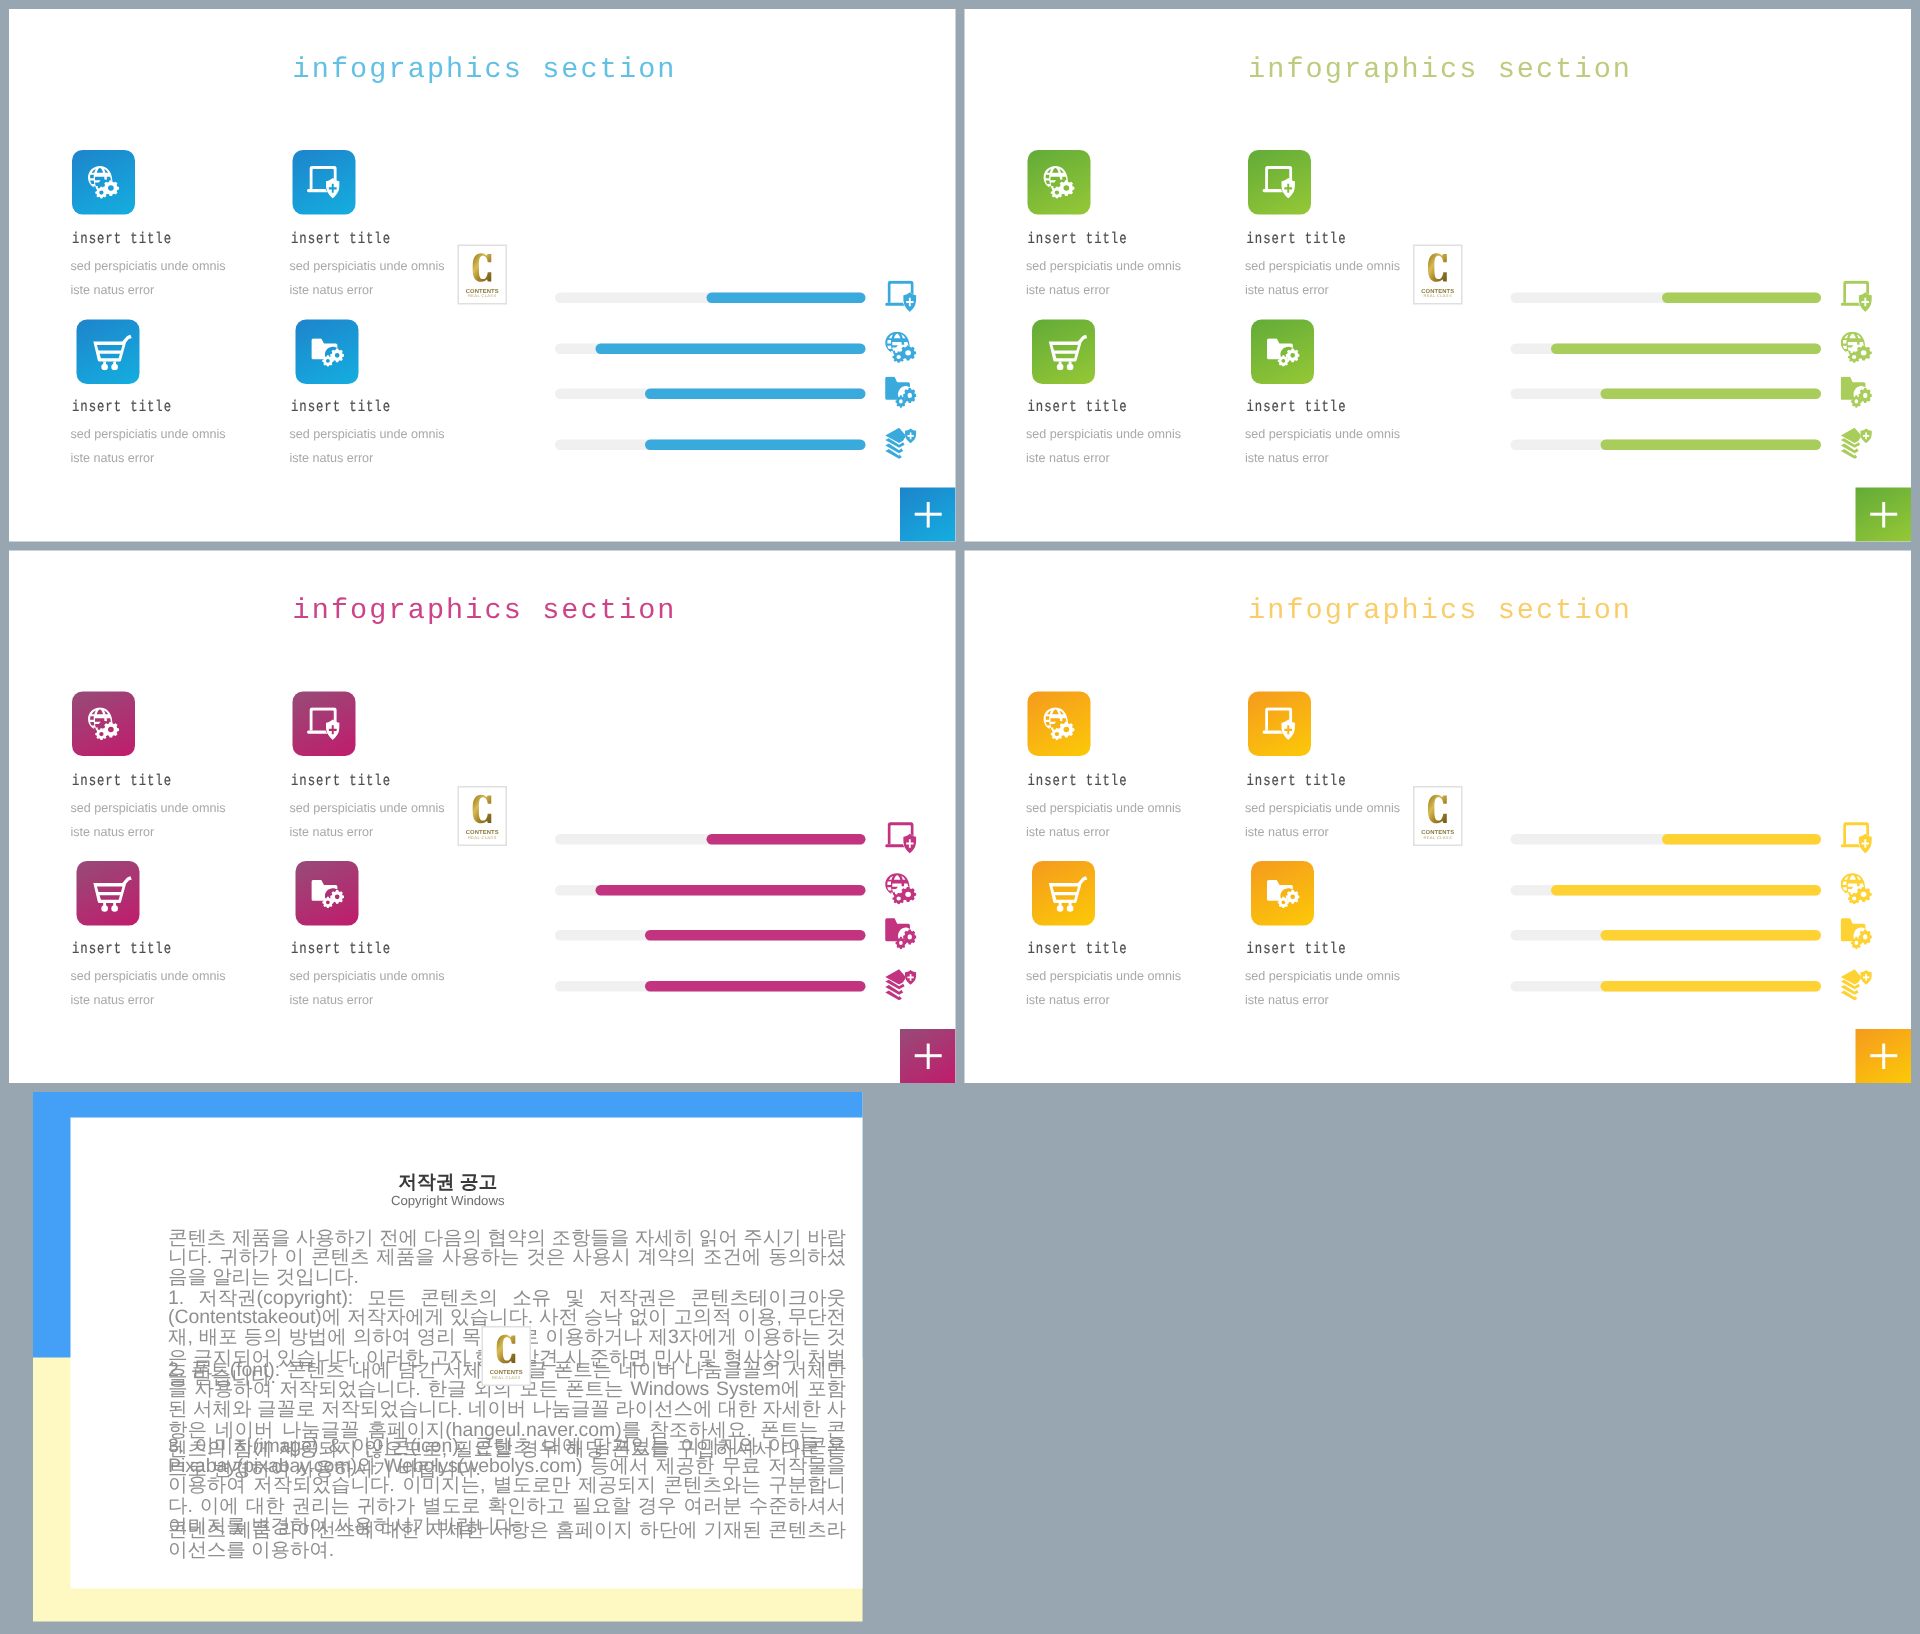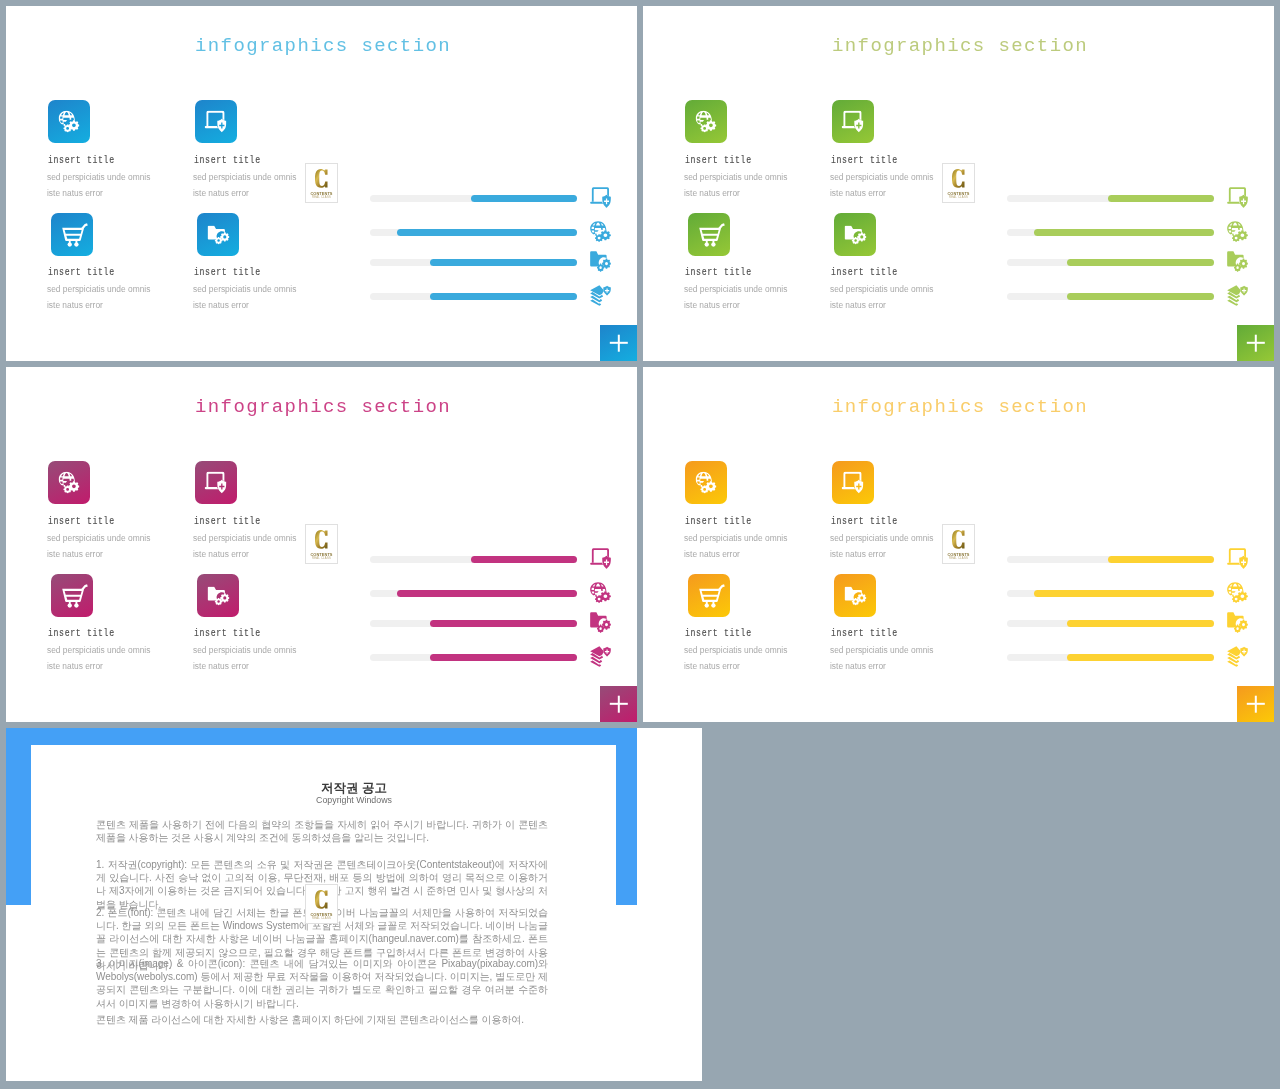--- a/index.html
+++ b/index.html
@@ -43,21 +43,21 @@
      letter-spacing:.08px;color:#8d7a3c;line-height:5px;}
   .wm .n2{position:absolute;left:0;top:31.5px;width:100%;text-align:center;
      font-family:"Liberation Sans",sans-serif;font-size:2.7px;
      letter-spacing:.25px;color:#b5a371;line-height:4px;}
 
   
   .cbg{position:absolute;}
   .ccard{position:absolute;background:#fff;}
   .ch1{position:absolute;width:100%;text-align:center;font-weight:bold;font-size:12.5px;color:#3a3a3a;line-height:14px;}
   .ch2{position:absolute;width:100%;text-align:center;font-size:8.8px;color:#6d6d6d;line-height:11px;}
-  .cp{position:absolute;font-size:10px;line-height:13.2px;color:#8f8f8f;text-align:justify;letter-spacing:-0.05px;}
+  .cp{position:absolute;font-size:13px;line-height:13.2px;color:#8f8f8f;text-align:justify;letter-spacing:-0.05px;}
 </style>
 </head>
 <body>
 
 <div class="grid">
     <div class="slide" style="left:6px;top:6px;width:631px;height:355px">
       <div class="stitle" style="color:#62c0e4">infographics section</div>
       <div class="ibox" style="left:42px;top:94px;background:linear-gradient(155deg,#1e84cb,#14aee0)">
         <span style="position:absolute;left:50%;top:50%;transform:translate(calc(-50% + 0px),calc(-50% + -0.5px))">
           <svg viewBox="1.50 1.50 60.90 66.30" width="21" height="22" fill="#ffffff" preserveAspectRatio="none" xmlns="http://www.w3.org/2000/svg">
@@ -469,21 +469,21 @@
         <svg viewBox="2.50 6.50 56.97 55.70" width="21" height="21" fill="#fdd232" preserveAspectRatio="none" xmlns="http://www.w3.org/2000/svg">
           <path d="M28 7 3 20.5 28 34l7.2-3.9a17 17 0 0 1 4.2-6.5 16 16 0 0 1-.2-2.5c0-.4 0-.9.1-1.3L28 7z"></path>
           <path d="M9.4 25.3 3 28.8 28 42.3l10-5.4a19 19 0 0 1-2.6-4.4L28 37.2 9.4 25.3z"></path>
           <path d="M9.4 35 3 38.5 28 52l7.5-4a22 22 0 0 1-3.1-4.9L28 46.9 9.4 35z"></path>
           <path d="M9.4 44.7 3 48.2 28 61.7l4.9-2.7a26 26 0 0 1-4.2-5.4L28 56.6 9.4 44.7z"></path>
           <path d="M48.8 8.3c-3.3 2.6-7.1 3.9-10.1 3.9 0 0-.6 8.4 1.6 12.9 2.2 4.5 8.5 9.1 8.5 9.1s6.3-4.6 8.5-9.1c2.2-4.5 1.6-12.9 1.6-12.9-3 0-6.8-1.3-10.1-3.9zm-1.5 7.2h3v4.3h4.3v3h-4.3v4.3h-3v-4.3H43v-3h4.3v-4.3z"></path>
         </svg>
       </div>
       <div class="plus" style="left:594px;top:319px;background:linear-gradient(150deg,#f59a1e,#fcc907)"></div>
     </div>
-    <div class="slide" style="left:6px;top:728px;width:696px;height:353px;background:#ffffff">
+    <div class="slide" style="left:22px;top:728px;width:553px;height:353px;background:#fef9c3">
       <div class="cbg" style="left:0;top:0;width:631px;height:177px;background:#44a0f6"></div>
       <div class="ccard" style="left:25px;top:17px;width:585px;height:314px"></div>
       <div class="ch1" style="left:0;top:53px">저작권 공고</div>
       <div class="ch2" style="left:0;top:67px">Copyright Windows</div>
       <div class="cp" style="left:90px;top:90px;width:452px">콘텐츠 제품을 사용하기 전에 다음의 협약의 조항들을 자세히 읽어 주시기 바랍니다. 귀하가 이 콘텐츠 제품을 사용하는 것은 사용시 계약의 조건에 동의하셨음을 알리는 것입니다.</div>
       <div class="cp" style="left:90px;top:130px;width:452px">1. 저작권(copyright): 모든 콘텐츠의 소유 및 저작권은 콘텐츠테이크아웃(Contentstakeout)에 저작자에게 있습니다. 사전 승낙 없이 고의적 이용, 무단전재, 배포 등의 방법에 의하여 영리 목적으로 이용하거나 제3자에게 이용하는 것은 금지되어 있습니다. 이러한 고지 행위 발견 시 준하면 민사 및 형사상의 처벌을 받습니다.</div>
       <div class="cp" style="left:90px;top:178px;width:452px">2. 폰트(font): 콘텐츠 내에 담긴 서체는 한글 폰트는 네이버 나눔글꼴의 서체만을 사용하여 저작되었습니다. 한글 외의 모든 폰트는 Windows System에 포함된 서체와 글꼴로 저작되었습니다. 네이버 나눔글꼴 라이선스에 대한 자세한 사항은 네이버 나눔글꼴 홈페이지(hangeul.naver.com)를 참조하세요. 폰트는 콘텐츠의 함께 제공되지 않으므로, 필요할 경우 해당 폰트를 구입하셔서 다른 폰트로 변경하여 사용하시기 바랍니다.</div>
       <div class="cp" style="left:90px;top:229px;width:452px">3. 이미지(image) &amp; 아이콘(icon): 콘텐츠 내에 담겨있는 이미지와 아이콘은 Pixabay(pixabay.com)와 Webolys(webolys.com) 등에서 제공한 무료 저작물을 이용하여 저작되었습니다. 이미지는, 별도로만 제공되지 콘텐츠와는 구분합니다. 이에 대한 권리는 귀하가 별도로 확인하고 필요할 경우 여러분 수준하셔서 이미지를 변경하여 사용하시기 바랍니다.</div>
       <div class="cp" style="left:90px;top:285px;width:452px">콘텐츠 제품 라이선스에 대한 자세한 사항은 홈페이지 하단에 기재된 콘텐츠라이선스를 이용하여.</div>
       <div class="wm" style="left:299px;top:156px">

